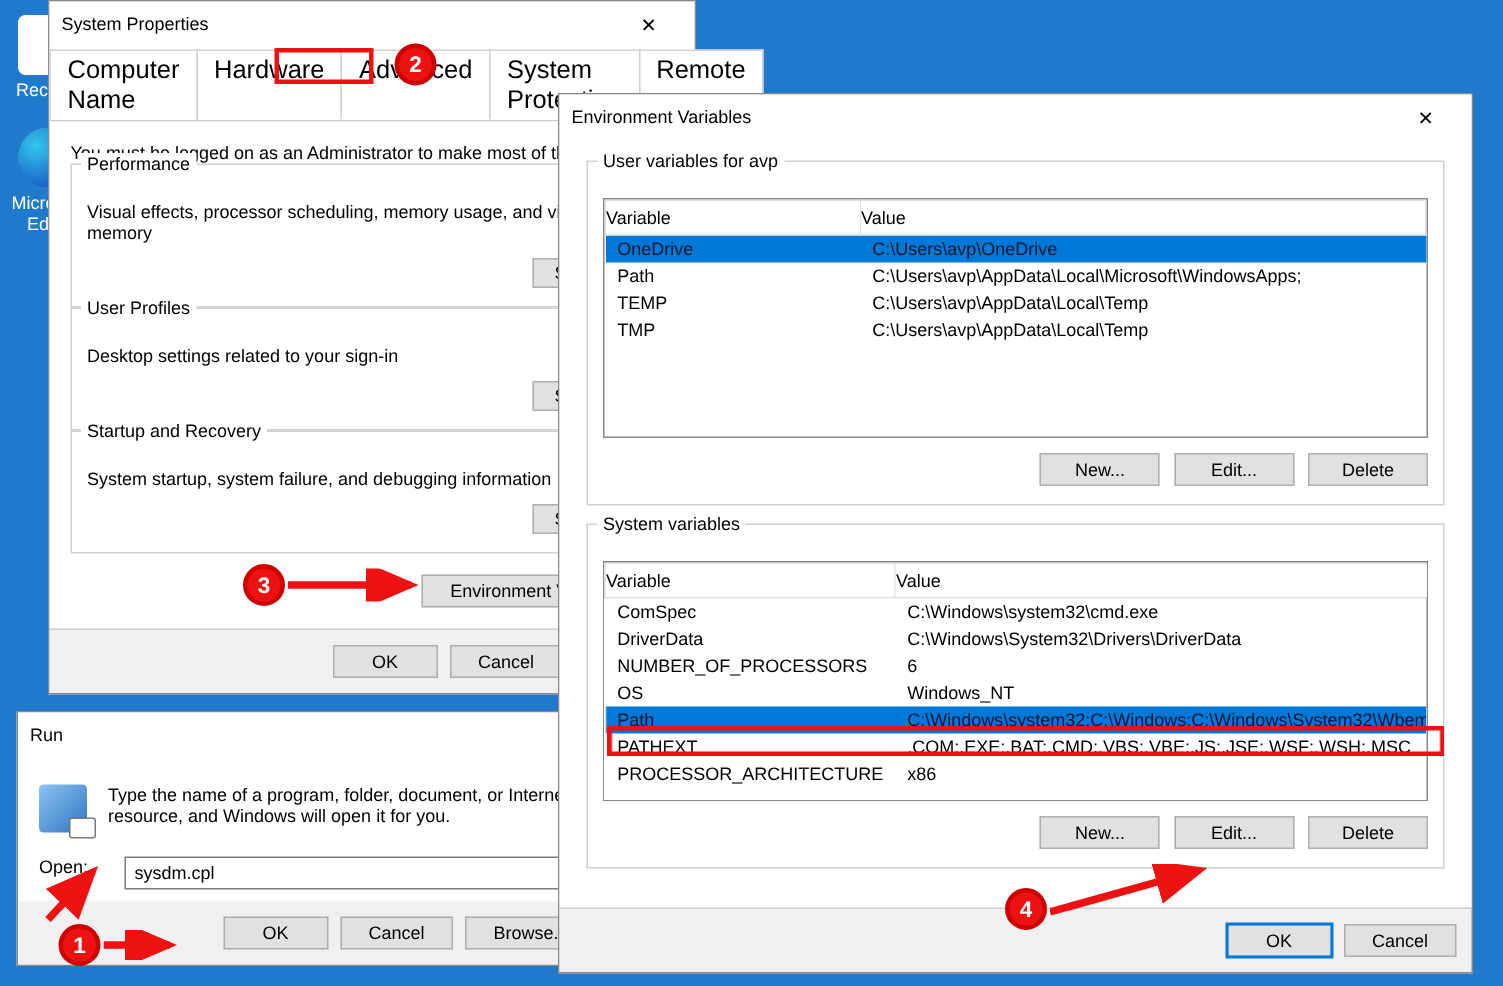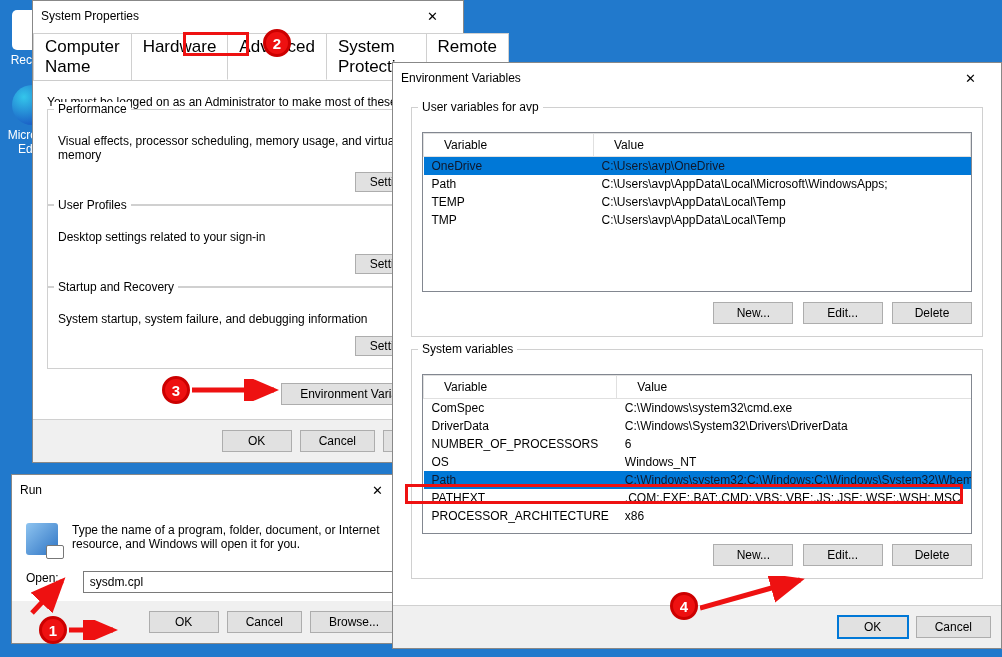--- a/index.html
+++ b/index.html
@@ -26,21 +26,21 @@
 .run-icon::after{content:"";position:absolute;right:-6px;bottom:-4px;width:16px;height:12px;background:#fff;border:1px solid #777;border-radius:2px}
 .open-row{display:flex;padding:8px 14px}
 .open-row input{flex:1;margin-left:24px;padding:3px 6px;border:1px solid #7a7a7a}
 
 
 .env-body{padding:14px 18px;background:#fff}
 .var-grp{border:1px solid #d0d0d0;padding:10px 10px 12px;margin-bottom:12px}
 .var-grp .lbl{position:relative;top:-18px;left:-4px;background:#fff;padding:0 4px;display:inline-block;margin-bottom:-10px}
 .tbl-wrap{border:1px solid #828790;background:#fff;height:160px;overflow-y:scroll}
 .tbl{width:100%;border-collapse:collapse}
-.tbl th{text-align:left;font-weight:400;padding:4px 20px;border:1px solid #e0e0e0;background:#fff;position:sticky;top:0}
+.tbl th{text-align:left;font-weight:400;padding:4px 0;border:1px solid #e0e0e0;background:#fff;position:sticky;top:0}
 .tbl td{padding:2px 8px;white-space:nowrap}
 .tbl tr.sel td{background:#0078d7;color:#0f172a}
 .var-btns{text-align:right;margin-top:10px}
 .var-btns .btn{margin-left:6px;min-width:80px}
 
 
 .deskicon{position:absolute;color:#fff;text-align:center;font-size:11px;width:60px}
 .deskicon .ic{width:40px;height:40px;margin:0 auto 3px;background:#fff;border-radius:5px}
 .deskicon.edge .ic{background:radial-gradient(circle at 30% 30%,#34c6eb,#1b63c7 70%);border-radius:50%}
 
@@ -116,21 +116,21 @@
     <span>Open:</span>
     <input type="text" value="sysdm.cpl" style="">
   </div>
   <div class="dlg-btns" style="border-top:none">
     <button class="btn">OK</button>
     <button class="btn">Cancel</button>
     <button class="btn">Browse...</button>
   </div>
 </div>
 
-<div class="win" style="left:392px;top:62px;width:610px">
+<div class="win" style="left:372px;top:62px;width:610px">
   <div class="titlebar">
     <span class="title">Environment Variables</span>
     <span class="close-x">✕</span>
   </div>
   <div class="env-body">
 
     <div class="var-grp">
       <div class="lbl">User variables for avp</div>
       <div class="tbl-wrap">
         <table class="tbl">

